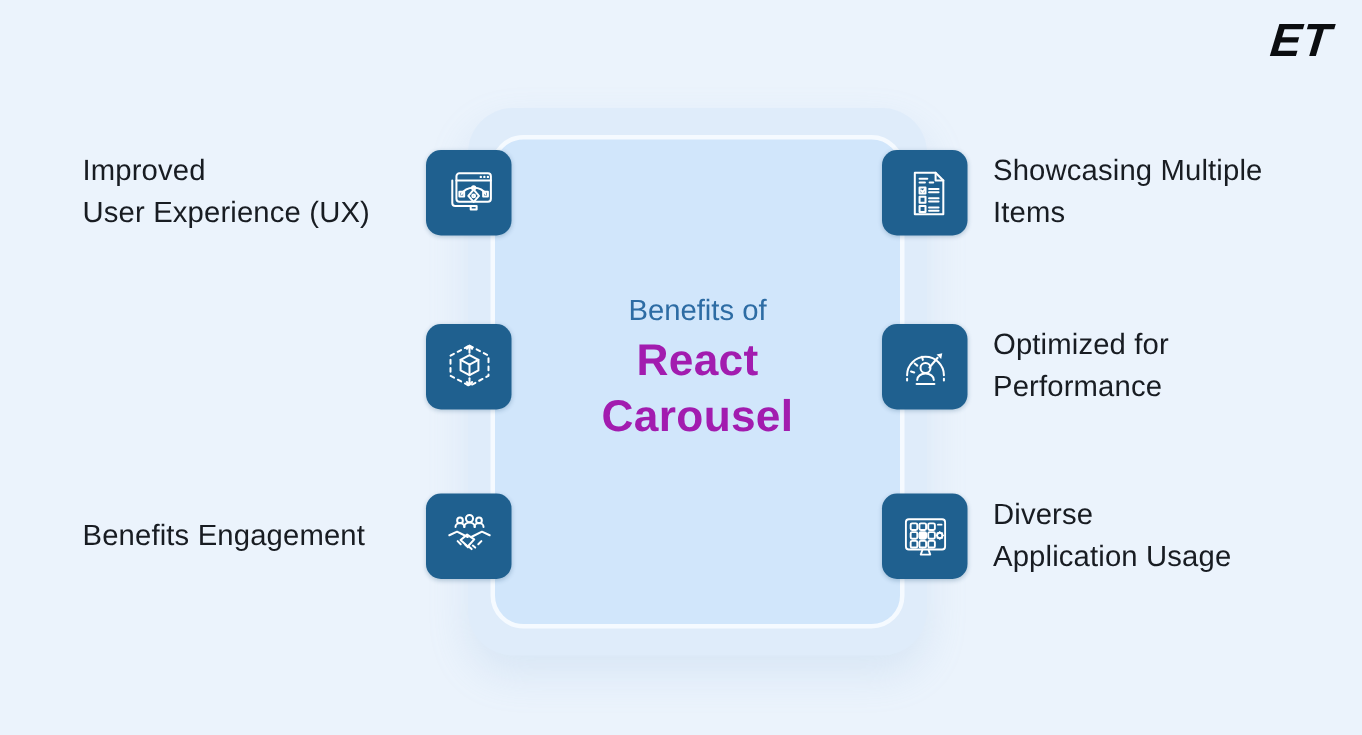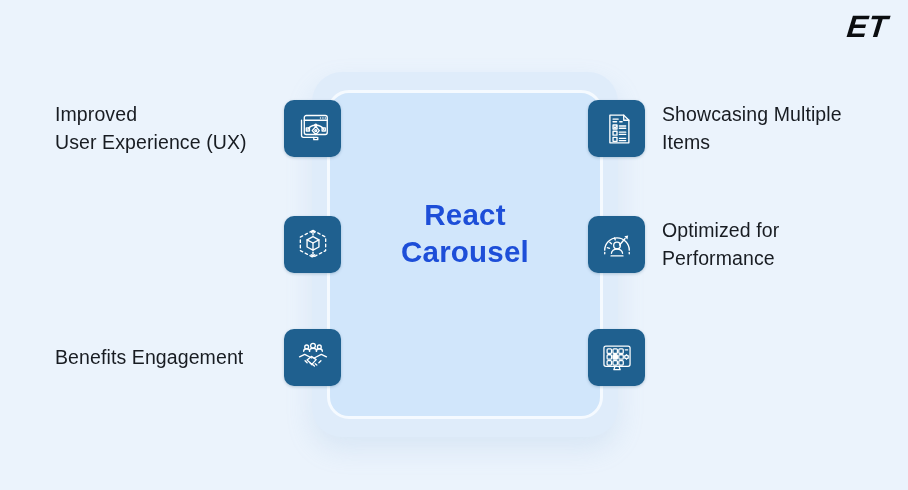--- a/index.html
+++ b/index.html
@@ -30,21 +30,21 @@
     position:absolute; left:327px; top:194px; width:276px;
     text-align:center;
   }
   .center-sub {
     font-size:19.5px; line-height:26px; font-weight:500;
     color:#2d6ca4;
   }
   .center-main {
     margin-top:2px;
     font-size:29.5px; line-height:37px; font-weight:bold;
-    color:#1d4ed8;
+    color:#a21caf;
     white-space:pre-line;
     letter-spacing:0.2px;
   }
   
   .tile {
     position:absolute;
     width:57px; height:57px;
     background:#1f608f;
     border-radius:10px;
     display:flex; align-items:center; justify-content:center;
@@ -87,32 +87,35 @@
 
 <div class="canvas">
 
   <div class="logo">
     <span>ET</span>
   </div>
 
   <div class="halo"></div>
   <div class="card"></div>
   <div class="center-title">
+    <div class="center-sub">Benefits of</div>
     <div class="center-main">React
 Carousel</div>
   </div>
 
   <div class="label lab-l lb1">Improved
 User Experience (UX)</div>
   <div class="label lab-l lb3">Benefits Engagement</div>
 
   <div class="label lab-r rb2">Optimized for
 Performance</div>
   <div class="label lab-r rb1">Showcasing Multiple
 Items</div>
+  <div class="label lab-r rb3">Diverse
+Application Usage</div>
 
   <div class="tile t-l row1">
     <svg class="ic" viewBox="0 0 48 48" width="38" height="38" fill="none" stroke="#fff" stroke-width="1.7" stroke-linecap="round" stroke-linejoin="round">
       <path d="M9.5 13 v19 a2.5 2.5 0 0 0 2.5 2.5 H29"></path>
       <rect x="13" y="7" width="29" height="24" rx="2.5"></rect>
       <line x1="13" y1="13" x2="42" y2="13"></line>
       <circle cx="33.5" cy="10" r="1" fill="#fff" stroke="none"></circle>
       <circle cx="36.5" cy="10" r="1" fill="#fff" stroke="none"></circle>
       <circle cx="39.5" cy="10" r="1" fill="#fff" stroke="none"></circle>
       <path d="M17.5 24.5 C 21 17.5, 34 17.5, 37.5 24.5"></path>

